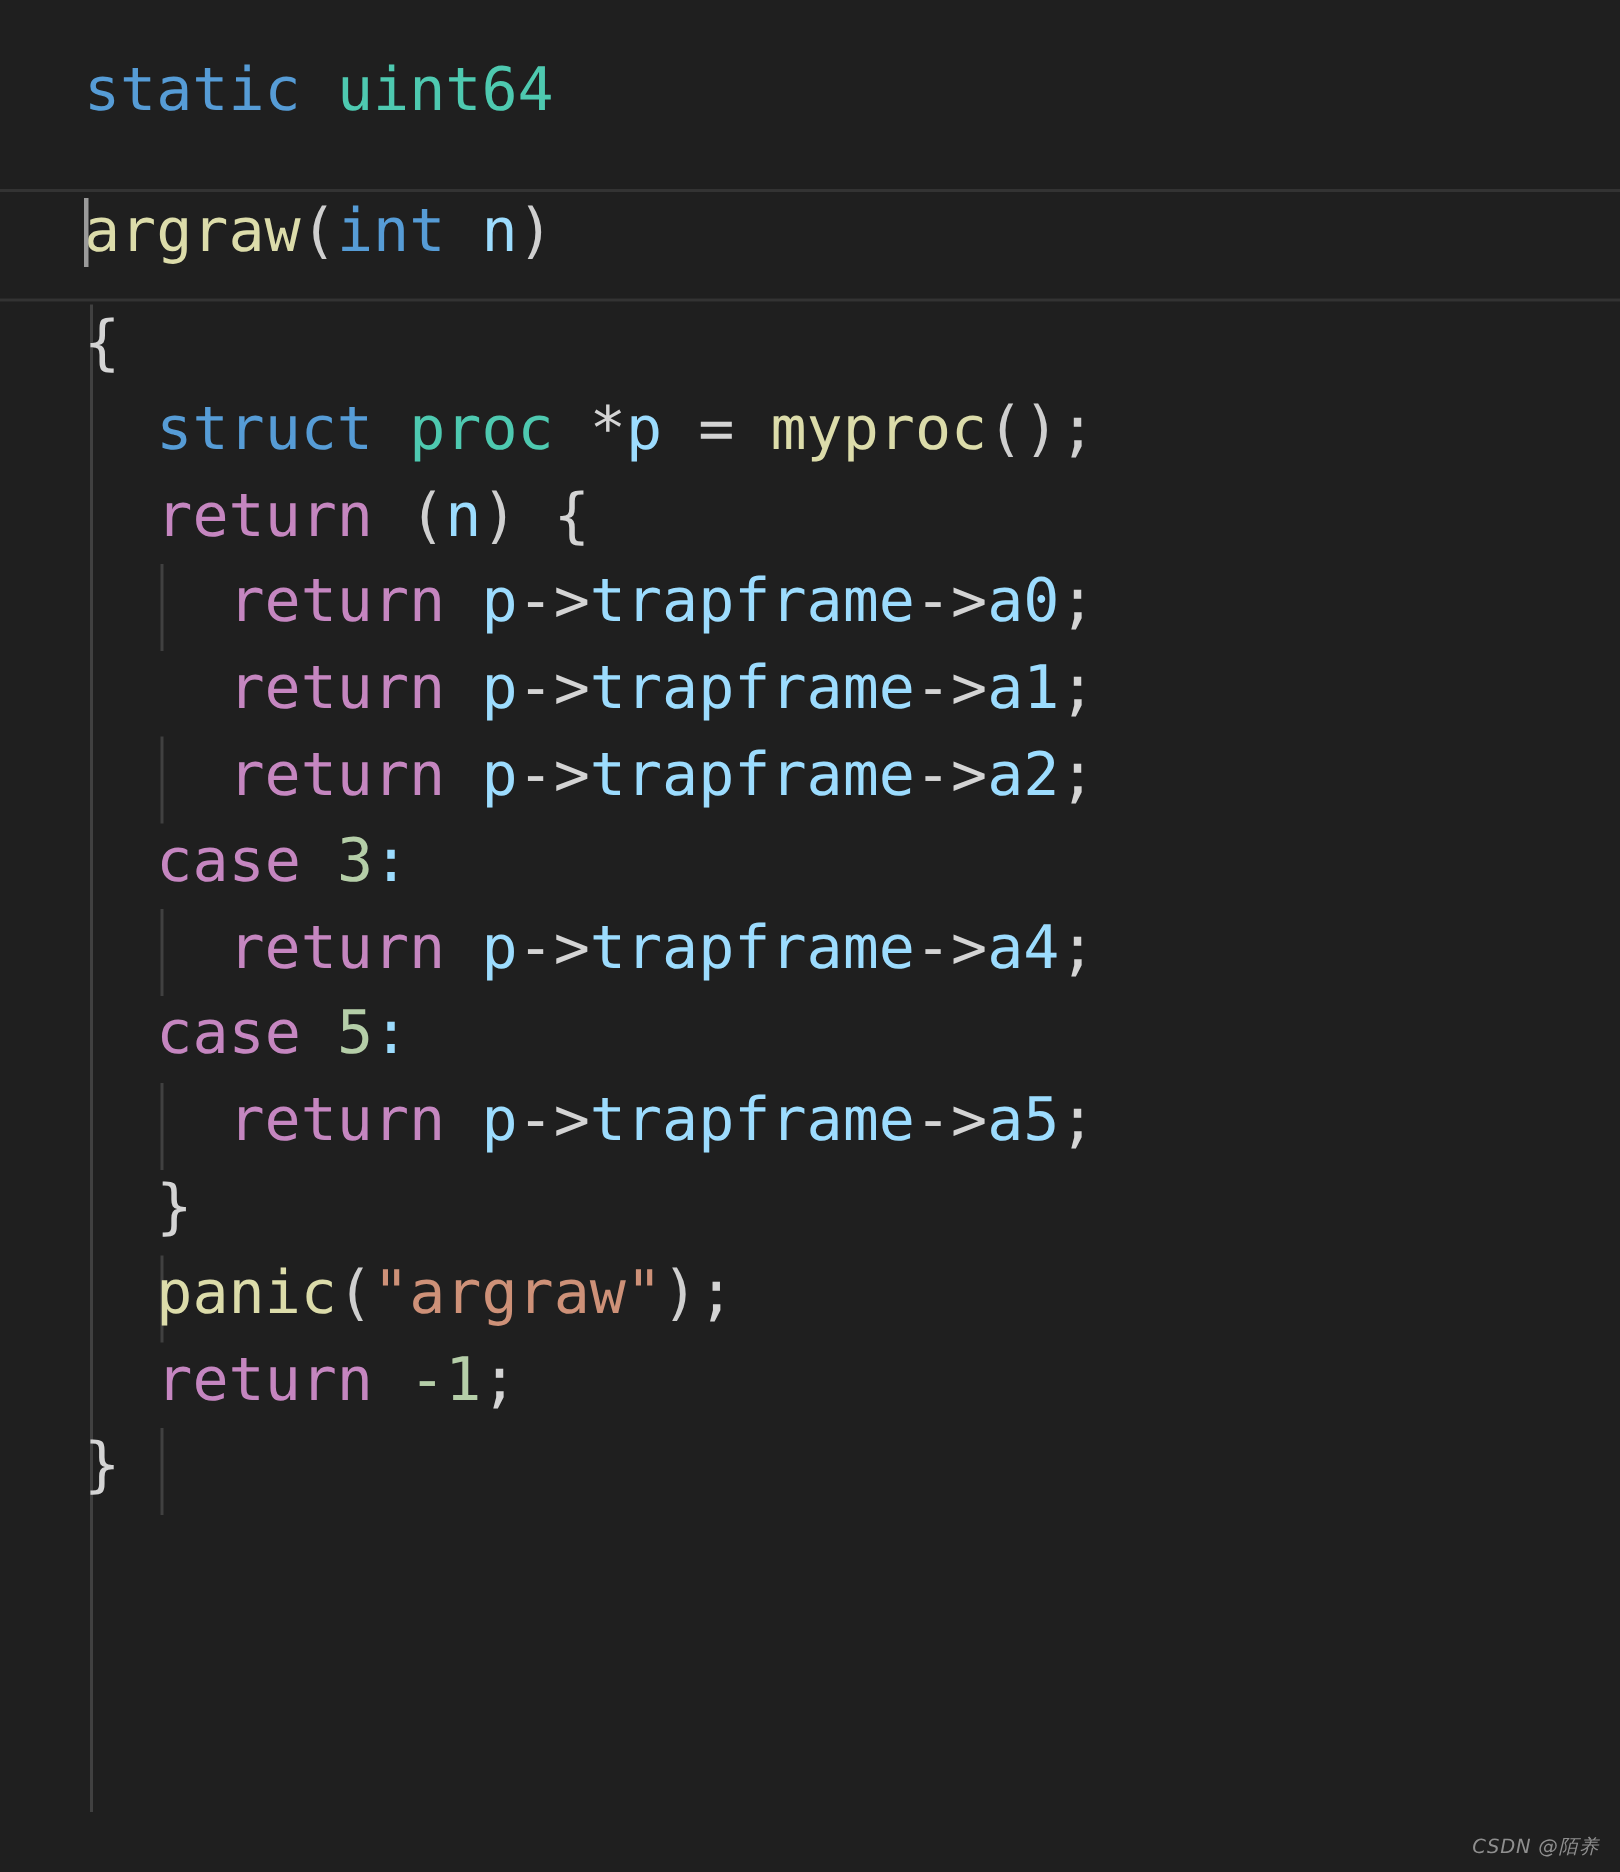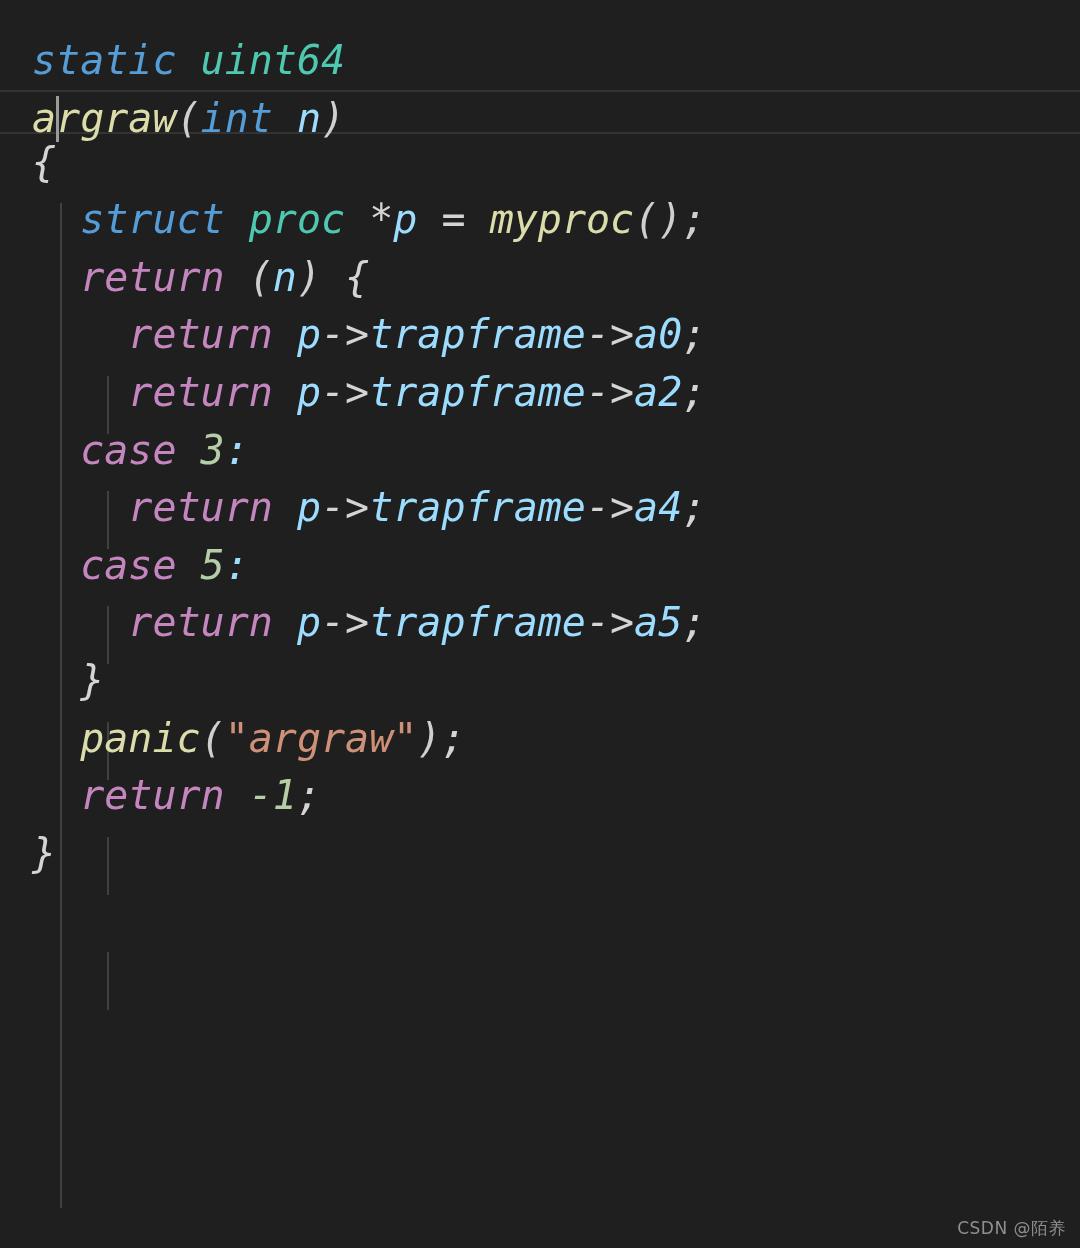--- a/index.html
+++ b/index.html
@@ -29,32 +29,32 @@
     width: 1080px;
   }
 
   .line {
     position: relative;
     height: 57.6px;
     line-height: 57.6px;
     white-space: pre;
     font-size: 40px;
     letter-spacing: 0px;
-    padding-left: 32px;
+    padding-left: 56px;
     box-sizing: border-box;
     color: #d4d4d4;
-    font-style: italic;
   }
 
   
   .line.current {
     border-top: 2px solid #333333;
     border-bottom: 2px solid #333333;
-    height: 44px;
+    height: 75px;
     line-height: 53.6px;
+    margin-top: 36px;
   }
 
   .caret {
     position: absolute;
     left: 56px;
     top: 4px;
     width: 3px;
     height: 46px;
     background: #9a9a9a;
   }
@@ -76,24 +76,25 @@
   .str      { color: #ce9178; }  
   .punct    { color: #d4d4d4; }
   .parenb   { color: #cfcfcf; }
 
   
   #watermark {
     position: absolute;
     right: 14px;
     bottom: 8px;
     font-family: "DejaVu Sans", "Liberation Sans", sans-serif;
-    font-size: 17px;
+    font-size: 13px;
     color: #8f8f8f;
     letter-spacing: 0.5px;
     user-select: none;
+    font-style: italic;
   }
 </style>
 </head>
 <body>
 
 <div id="editor">
 
   <div class="guide" style="left:60px; top:203px; height:1005px;"></div>
 
   <div class="guide" style="left:107px; top:376px; height:58px;"></div>
@@ -112,20 +113,21 @@
     <div class="line"><span class="punct">{</span></div>
 
     <div class="line">  <span class="kw">struct</span> <span class="type">proc</span> <span class="punct">*</span><span class="var">p</span> <span class="punct">=</span> <span class="fn">myproc</span><span class="parenb">();</span></div>
 
     <div class="line">  <span class="ctrl">return</span> <span class="parenb">(</span><span class="var">n</span><span class="parenb">)</span> <span class="punct">{</span></div>
 
 
     <div class="line">    <span class="ctrl">return</span> <span class="var">p</span><span class="punct">-&gt;</span><span class="var">trapframe</span><span class="punct">-&gt;</span><span class="var">a0</span><span class="punct">;</span></div>
 
 
+    <div class="line">    <span class="ctrl">return</span> <span class="var">p</span><span class="punct">-&gt;</span><span class="var">trapframe</span><span class="punct">-&gt;</span><span class="var">a1</span><span class="punct">;</span></div>
 
 
     <div class="line">    <span class="ctrl">return</span> <span class="var">p</span><span class="punct">-&gt;</span><span class="var">trapframe</span><span class="punct">-&gt;</span><span class="var">a2</span><span class="punct">;</span></div>
 
     <div class="line">  <span class="ctrl">case</span> <span class="num">3</span><span class="var">:</span></div>
 
 
 
     <div class="line">    <span class="ctrl">return</span> <span class="var">p</span><span class="punct">-&gt;</span><span class="var">trapframe</span><span class="punct">-&gt;</span><span class="var">a4</span><span class="punct">;</span></div>
 

